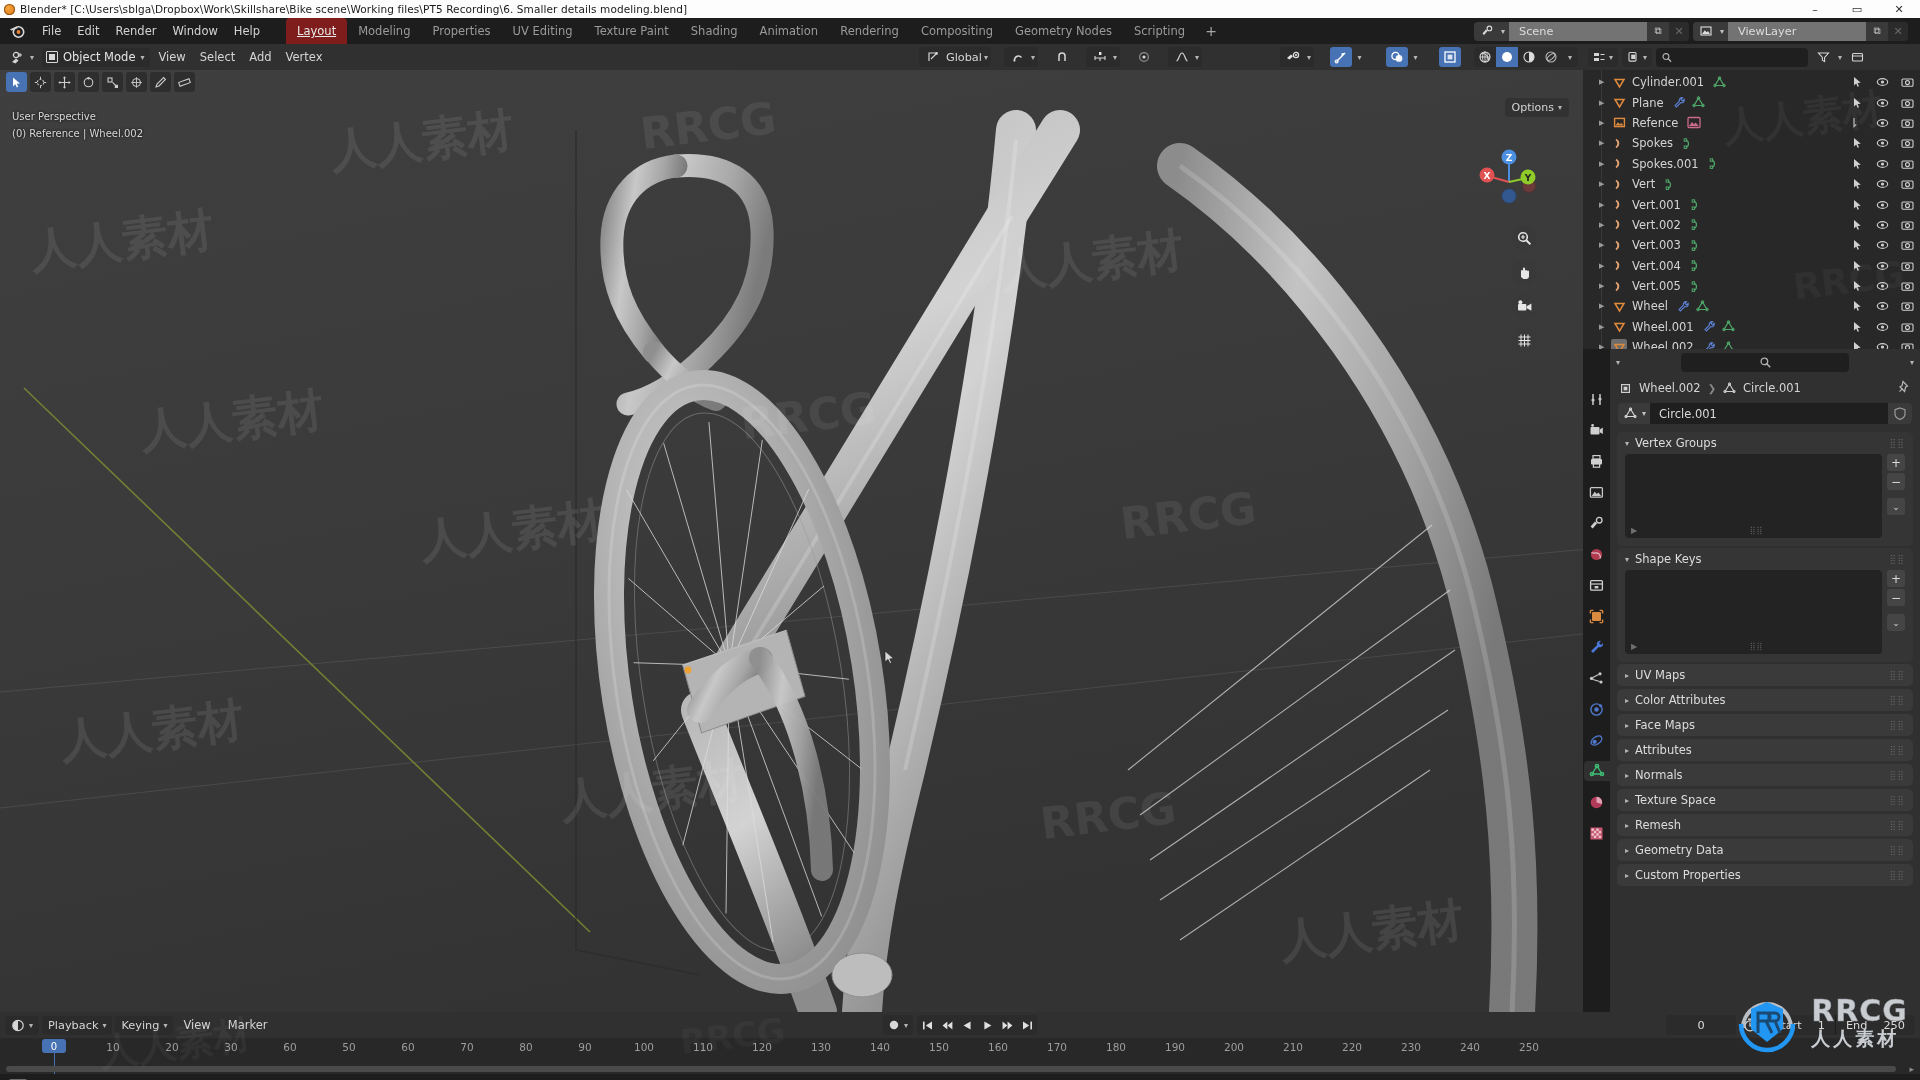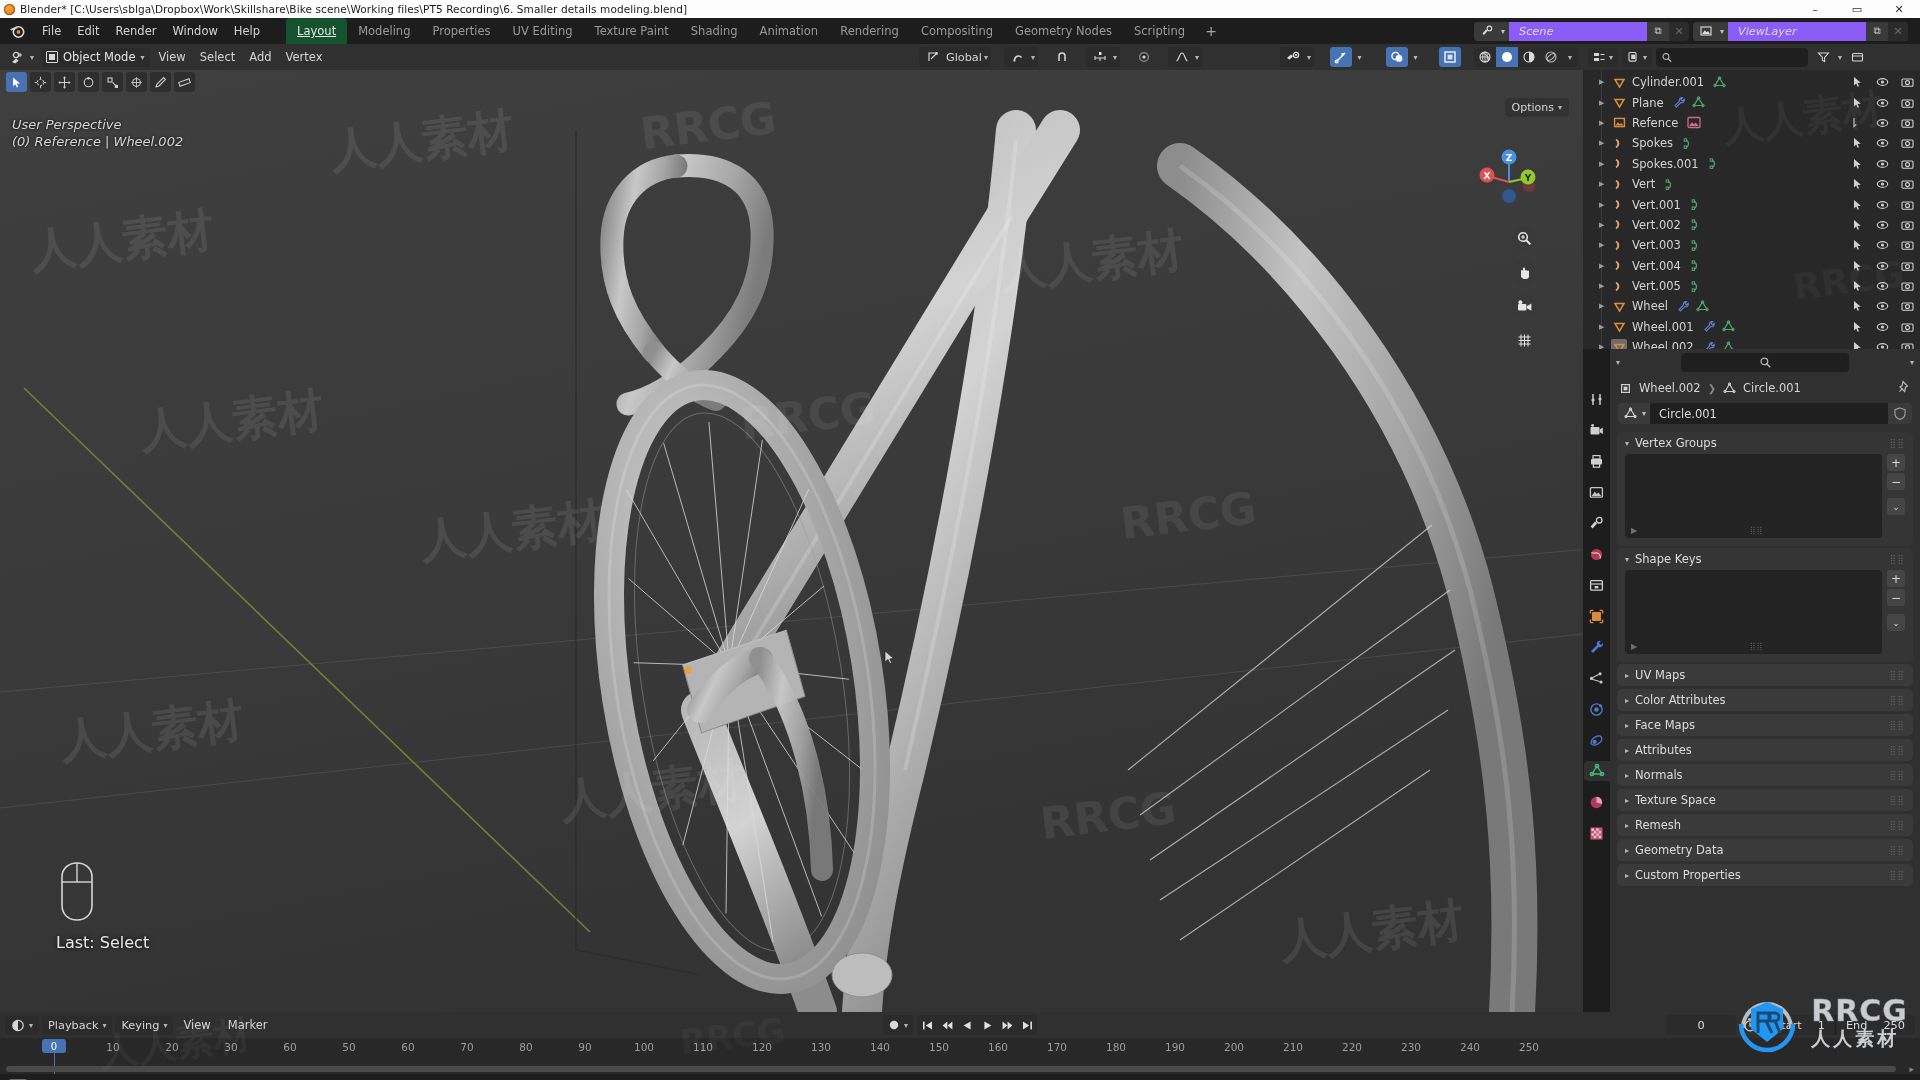--- a/index.html
+++ b/index.html
@@ -18,31 +18,31 @@
     justify-content:center; font-size:11px; color:#333; }
 
   
   .menubar { height:26px; background:#1d1d1d; display:flex; align-items:center;
     padding:0 6px; font-size:11.5px; position:relative; }
   .blender-logo { width:18px; height:18px; margin:0 8px 0 2px; position:relative; flex:0 0 auto;}
   .menu-item { padding:3px 8px; color:#d3d3d3; font-size:11.5px; border-radius:3px; cursor:default;}
   .ws-tabs { display:flex; align-items:center; margin-left:18px; height:26px; }
   .ws-tab { padding:5px 11px; font-size:11.5px; color:#9a9a9a; border-radius:4px 4px 0 0; height:26px;
     display:flex; align-items:center; }
-  .ws-tab.active { background:#14532d; color:#e8e8e8;text-decoration:underline; }
+  .ws-tab.active { background:#7f1d1d; color:#e8e8e8;text-decoration:underline; }
   .ws-plus { padding:3px 9px; color:#a8a8a8; font-size:14px; }
   .menubar-right { margin-left:auto; display:flex; align-items:center; gap:4px; padding-right:6px; }
   .id-field { display:flex; align-items:center; background:#282828; border-radius:4px; height:19px;
     overflow:hidden; }
   .id-icon { width:26px; height:19px; background:#3a3a3a; display:flex; align-items:center;
     justify-content:center; font-size:10px; color:#d8d8d8;}
   .id-chev { font-size:8px; color:#c0c0c0; padding:0 4px 0 1px; background:#3a3a3a; height:19px;
     display:flex; align-items:center;}
-  .id-name { background:#8b5cf6; padding:0 10px; min-width:138px; font-size:11.3px; height:19px;
-    display:flex; align-items:center; color:#dcdcdc;font-style:italic;}
+  .id-name { background:#737373; padding:0 10px; min-width:138px; font-size:11.3px; height:19px;
+    display:flex; align-items:center; color:#dcdcdc;}
   .id-btn { width:22px; height:19px; background:#3a3a3a; display:flex; align-items:center;
     justify-content:center; font-size:10px; color:#ccc;}
   .id-x { width:20px; height:19px; display:flex;align-items:center;justify-content:center;
     font-size:11px;color:#6a6a6a; background:#2b2b2b;}
 
   
   .main { display:flex; height:968px; }
   .viewport-col { width:1583px; position:relative; background:#1d1d1d; }
 
   
@@ -67,22 +67,22 @@
   
   .toolrow { position:absolute; top:26px; left:0; height:24px; display:flex; align-items:center;
     gap:3px; padding:3px 6px; z-index:6;}
   .toolbtn { width:21px;height:20px;border-radius:3px;background:#2e2e2e;display:flex;
     align-items:center;justify-content:center;}
   .toolbtn.sel { background:#4772b3; }
 
   
   .canvas { position:absolute; top:26px; left:0; right:0; bottom:0; overflow:hidden;
     background:#383838; }
-  .vp-overlay-text { position:absolute; left:12px; top:72px; font-size:13px; color:#d7d7d7;
-    line-height:17px; text-shadow:0 0 3px #000; z-index:5;font-style:italic;}
+  .vp-overlay-text { position:absolute; left:12px; top:64px; font-size:10px; color:#d7d7d7;
+    line-height:17px; text-shadow:0 0 3px #000; z-index:5;}
   .options-btn { position:absolute; right:14px; top:54px; display:flex; align-items:center; gap:4px;
     background:#2f2f2fcc; border-radius:4px; padding:3px 7px; font-size:11px; color:#d5d5d5; z-index:6;}
 
   
   .gizmo { position:absolute; right:36px; top:100px; width:76px; height:76px; z-index:6;}
   .nav-icons { position:absolute; right:46px; top:182px; display:flex; flex-direction:column;
     gap:9px; z-index:6; align-items:center;}
   .nav-ic { width:25px;height:25px;border-radius:50%;background:#3a3a3acc;display:flex;
     align-items:center;justify-content:center;color:#e3e3e3;}
 
@@ -641,28 +641,20 @@
             <circle cx="3.4" cy="3.2" r="2" fill="#e6e6e6"></circle>
           </svg>
       </span>
       <span class="nav-ic">
         <svg width="15" height="15" viewBox="0 0 15 15">
             <path d="M1.5 4 h12 M1.5 7.5 h12 M1.5 11 h12 M4 1.5 v12 M7.5 1.5 v12 M11 1.5 v12" stroke="#e6e6e6" stroke-width="1"></path>
           </svg>
       </span>
     </div>
 
-    <div class="last-op">
-      <svg width="42" height="62" viewBox="0 0 42 62">
-        <path d="M6 16 C6 7 13 2 21 2 C29 2 36 7 36 16 L36 44 C36 54 29 59 21 59 C13 59 6 54 6 44 Z" fill="none" stroke="#d6d6d6" stroke-width="1.6"></path>
-        <path d="M6 21 L36 21" stroke="#d6d6d6" stroke-width="1.4"></path>
-        <path d="M21 2 L21 21" stroke="#d6d6d6" stroke-width="1.4"></path>
-      </svg>
-      <div class="last-op-label">Last: Select</div>
-    </div>
   </div>
 
   <div class="right-col">
 
     <div class="outliner">
       <div class="ol-header">
         <div class="ol-drop">
           <svg width="13" height="12" viewBox="0 0 13 12">
               <rect x="1" y="2" width="5" height="3" fill="#d5d5d5"></rect>
               <rect x="1" y="7" width="5" height="3" fill="#d5d5d5"></rect>

